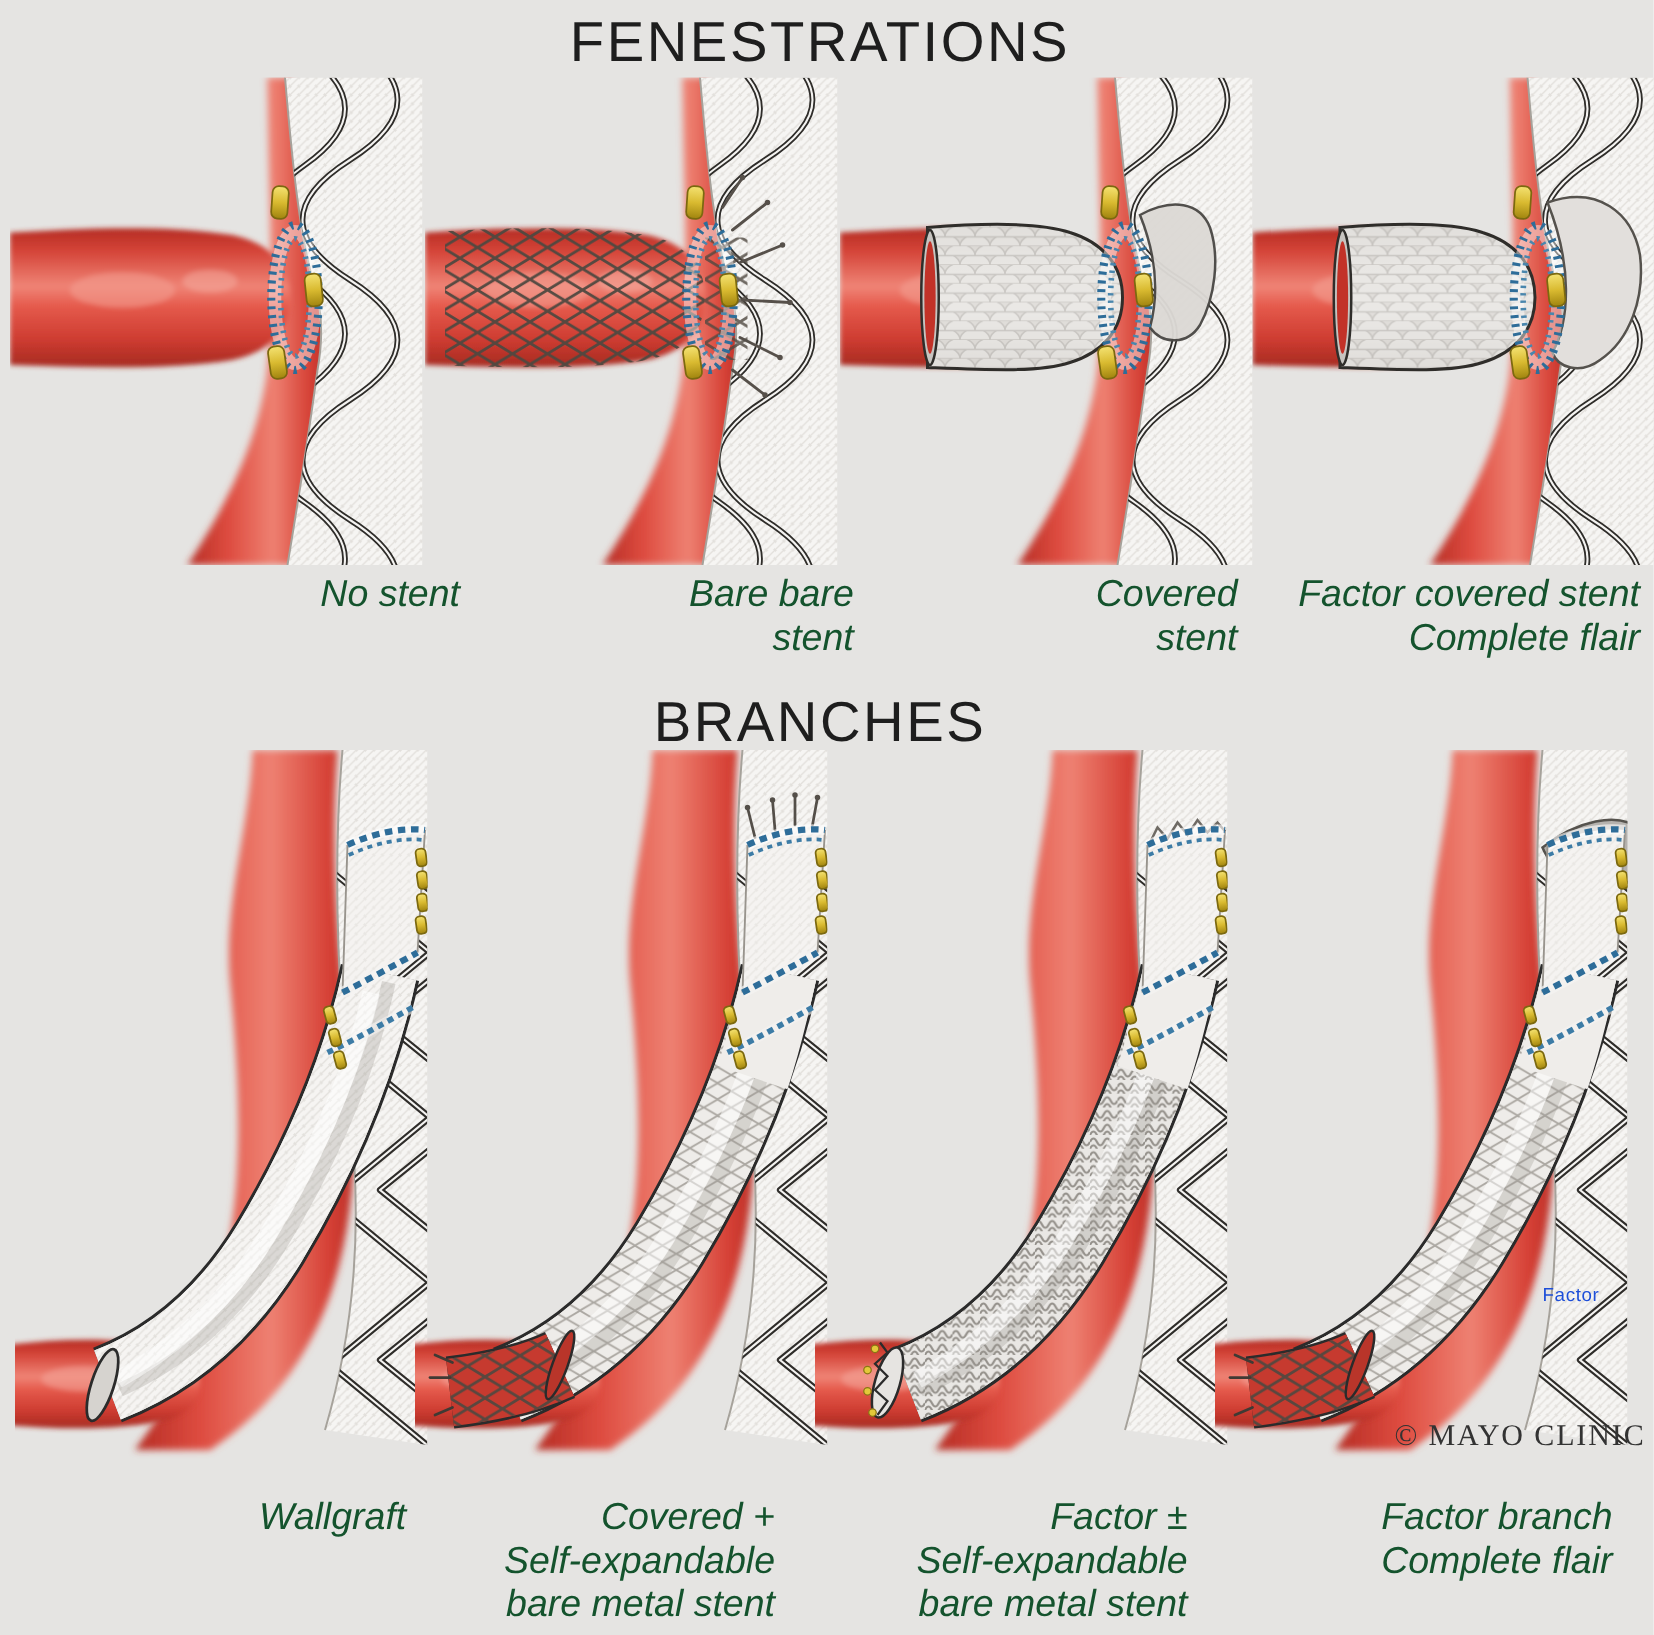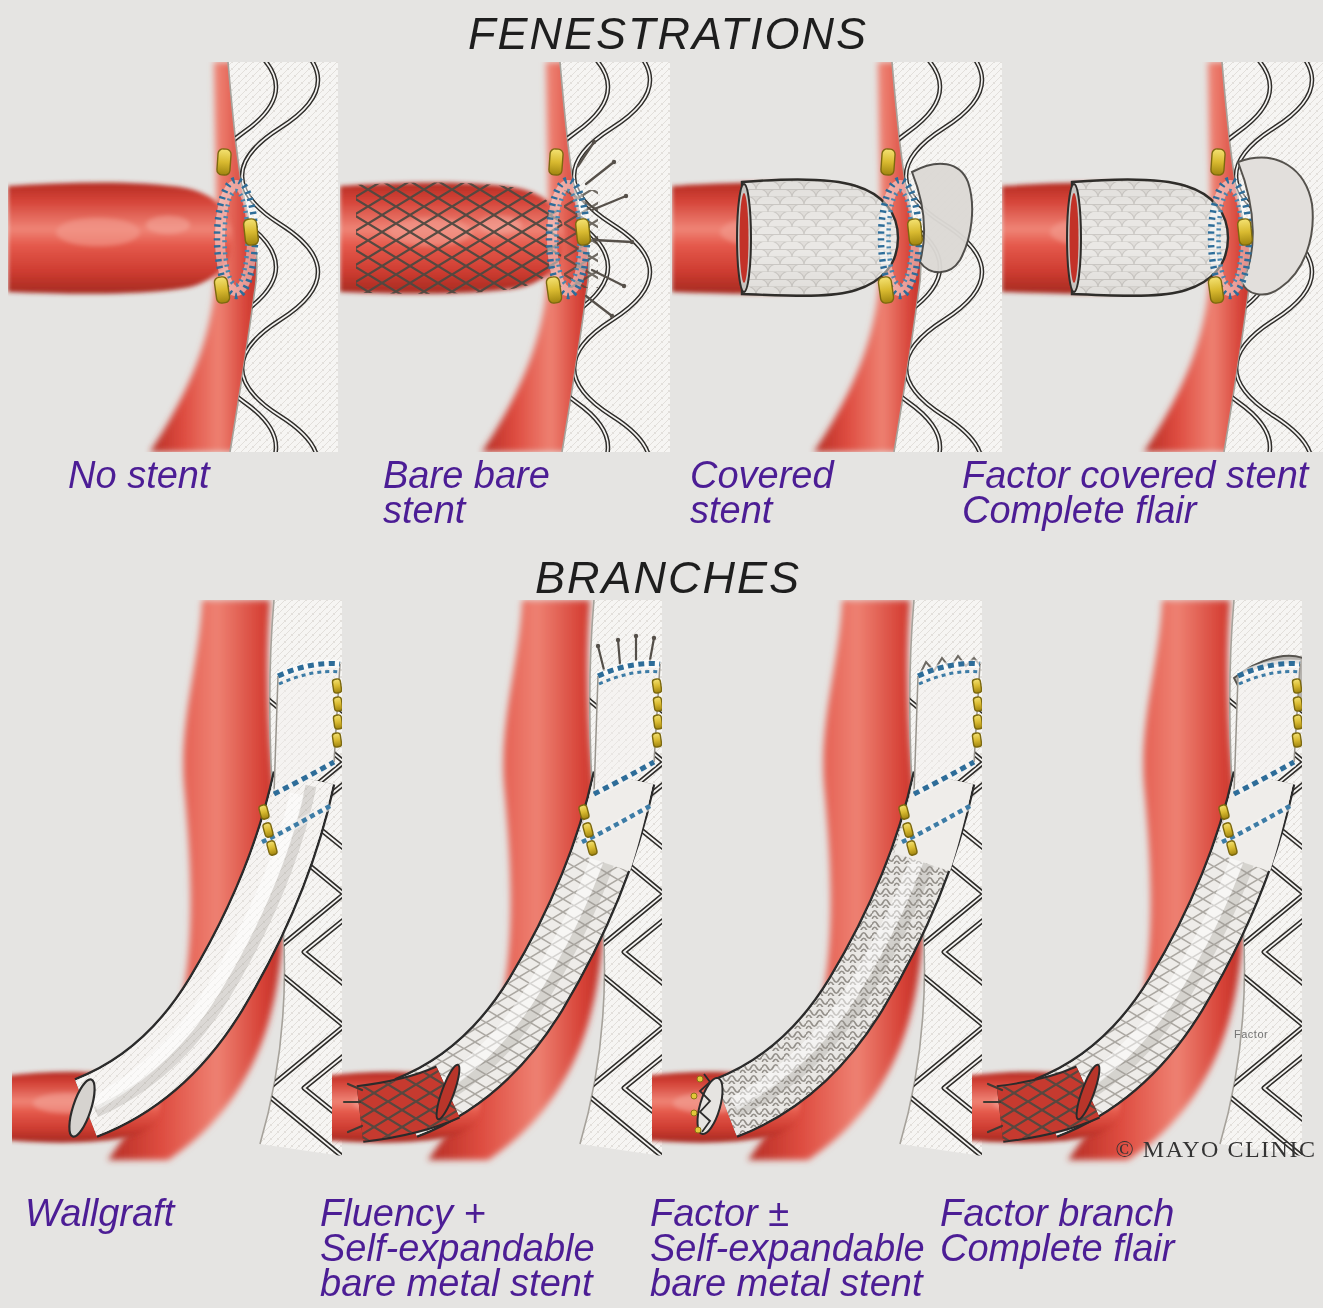--- a/index.html
+++ b/index.html
@@ -1,24 +1,24 @@
 <!DOCTYPE html>
 <html><head>
 <meta charset="utf-8">
 <style>
   html,body{margin:0;padding:0;}
   #stage{position:relative;width:1323px;height:1308px;background:#e5e4e2;overflow:hidden;
          font-family:"Liberation Sans",sans-serif;color:#222;}
-  .sec-title{position:absolute;left:168px;width:1000px;text-align:center;
-             font-style:italic;font-size:45px;letter-spacing:2px;color:#1e1e1e;}
+  .sec-title{position:absolute;left:156px;width:1000px;text-align:center;
+             font-size:45px;letter-spacing:2px;color:#1e1e1e;}
   .panel{position:absolute;}
   .panel svg{position:absolute;left:0;top:0;}
-  .plabel{position:absolute;text-align:left;font-style:italic;font-size:38px;
-          line-height:35px;color:#4c1d95;}
-  .annot-sig{position:absolute;font-size:11px;color:#737373;letter-spacing:.5px;}
+  .plabel{position:absolute;text-align:right;font-style:italic;font-size:30px;
+          line-height:35px;color:#14532d;}
+  .annot-sig{position:absolute;font-size:15px;color:#1d4ed8;letter-spacing:.5px;}
   .annot-copy{position:absolute;font-family:"Liberation Serif",serif;font-size:24px;
               letter-spacing:1.5px;color:#333;}
   #defs-holder{position:absolute;width:0;height:0;overflow:hidden;}
 </style>
 </head>
 <body>
 
 <div id="stage" style="background: rgb(229, 228, 226);">
 
   <div id="defs-holder">
@@ -483,21 +483,21 @@
         <rect x="-4" y="-7" width="8" height="14" rx="3.0769230769230766" fill="url(#gGold)" stroke="#7c690f" stroke-width="1.4" transform="translate(252,212) rotate(-15)"></rect>
         <rect x="-4" y="-7" width="8" height="14" rx="3.0769230769230766" fill="url(#gGold)" stroke="#7c690f" stroke-width="1.4" transform="translate(256,230) rotate(-15)"></rect>
         <rect x="-4" y="-7" width="8" height="14" rx="3.0769230769230766" fill="url(#gGold)" stroke="#7c690f" stroke-width="1.4" transform="translate(260,248) rotate(-15)"></rect>
       </svg>
     </div>
 
   <div class="plabel" style="left:25px;top:1196px;width:300px">
     <div>Wallgraft</div>
   </div>
   <div class="plabel" style="left:320px;top:1196px;width:300px">
-    <div>Fluency +</div>
+    <div>Covered +</div>
     <div>Self-expandable</div>
     <div>bare metal stent</div>
   </div>
   <div class="plabel" style="left:650px;top:1196px;width:300px">
     <div>Factor ±</div>
     <div>Self-expandable</div>
     <div>bare metal stent</div>
   </div>
   <div class="plabel" style="left:940px;top:1196px;width:350px">
     <div>Factor branch</div>

